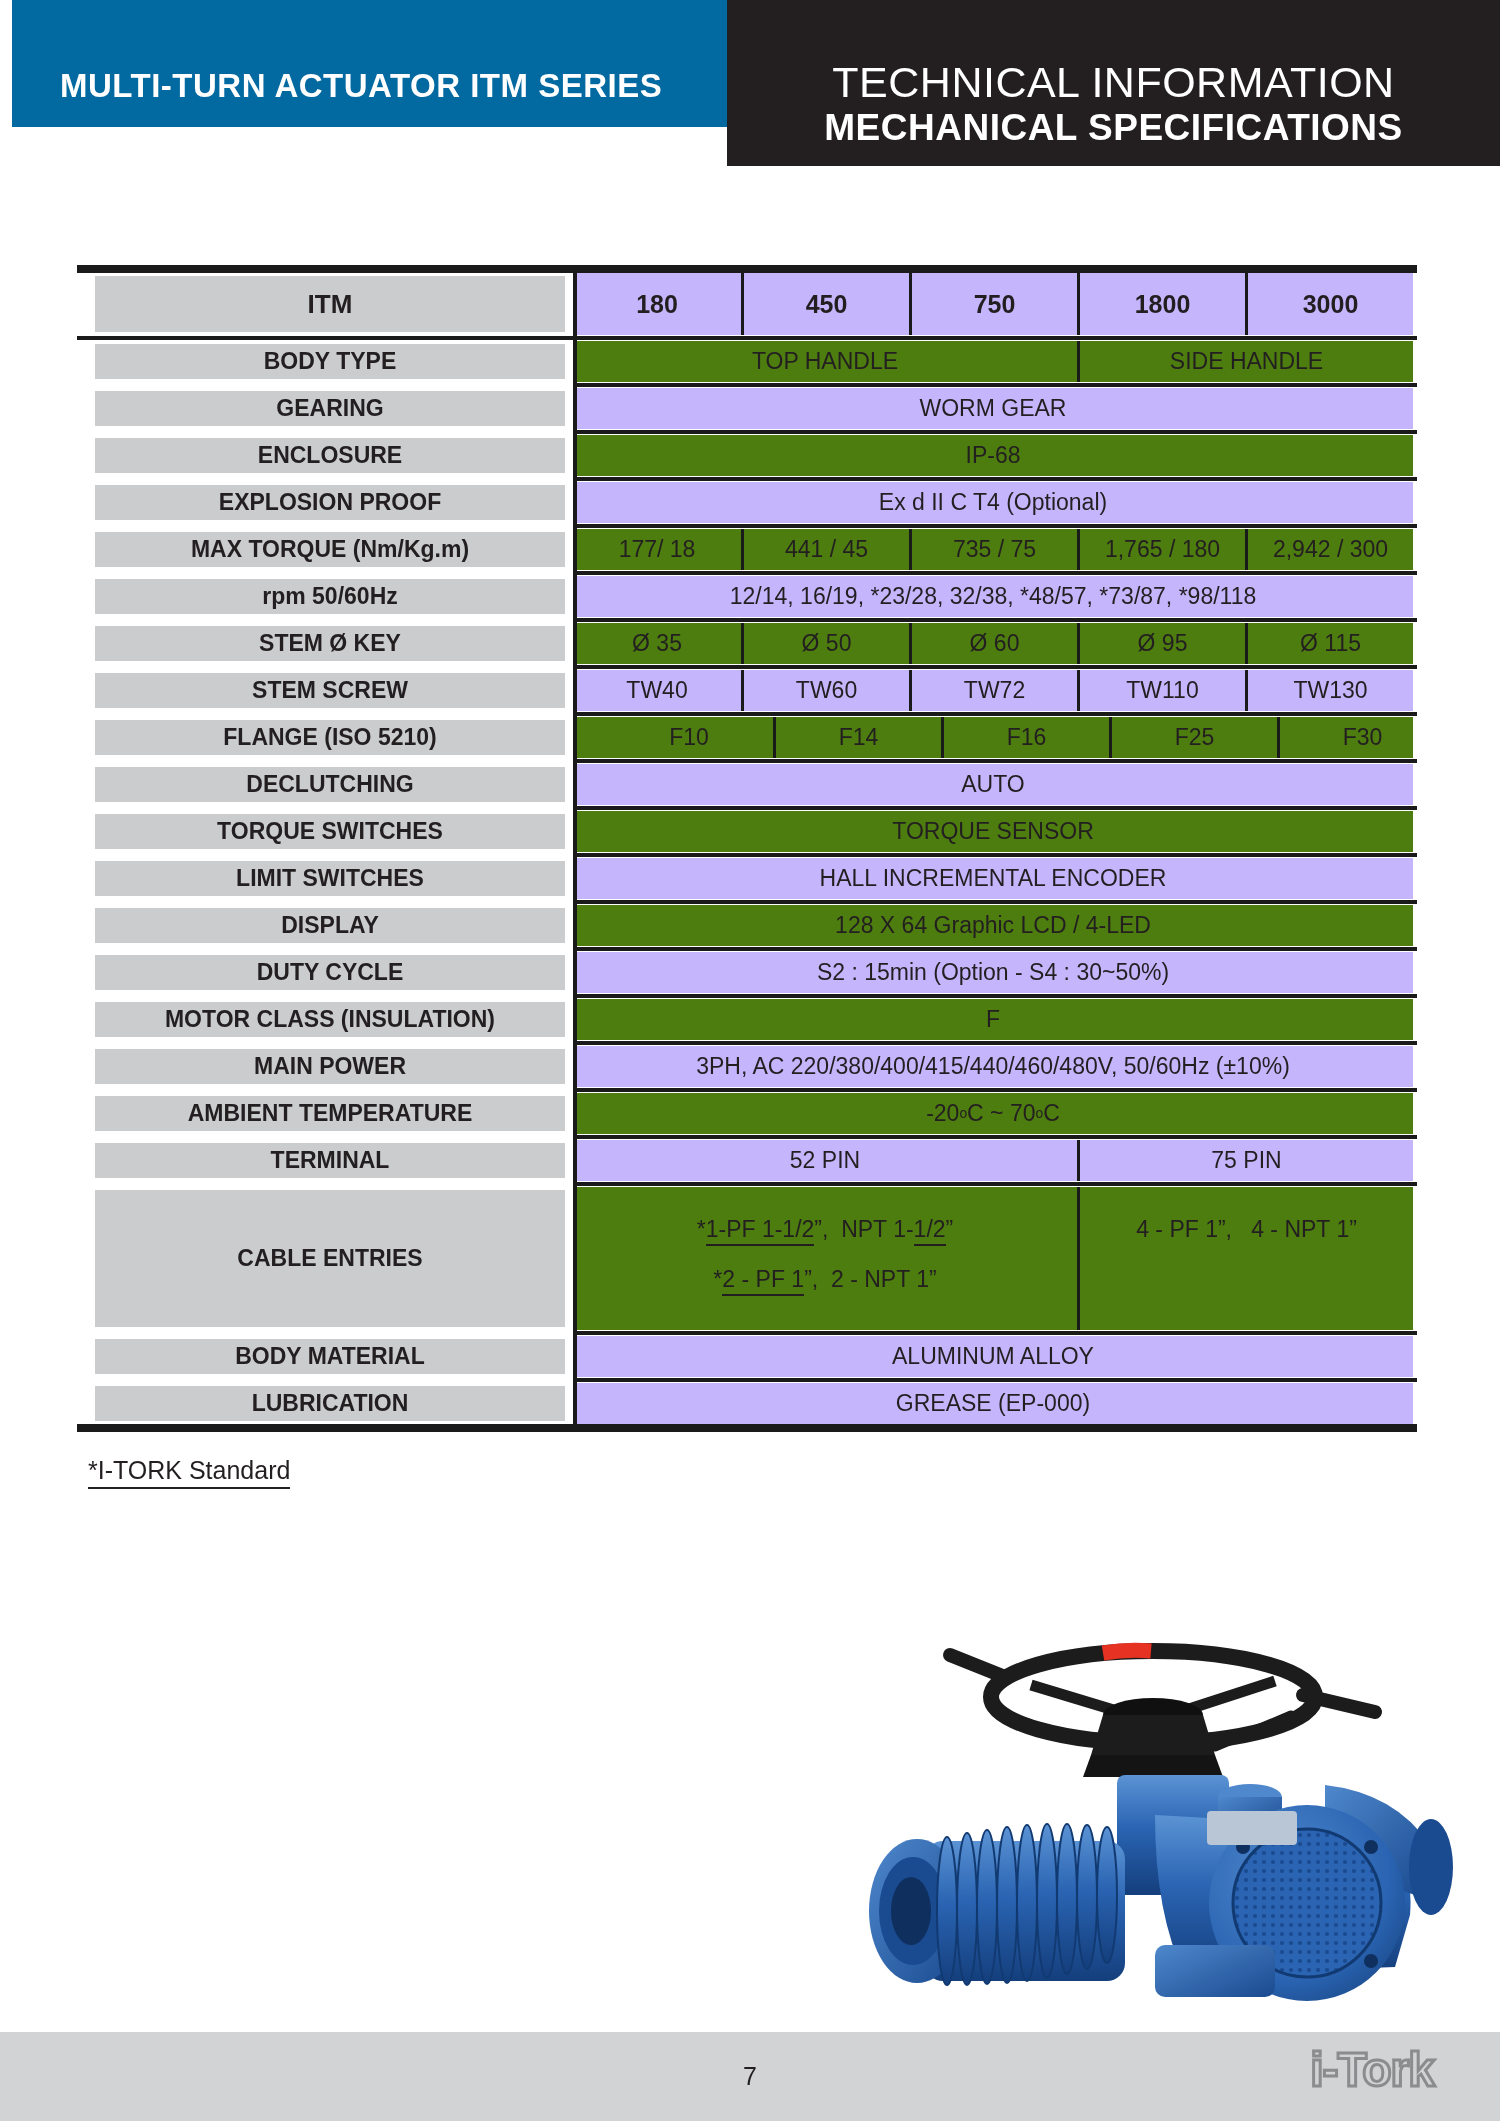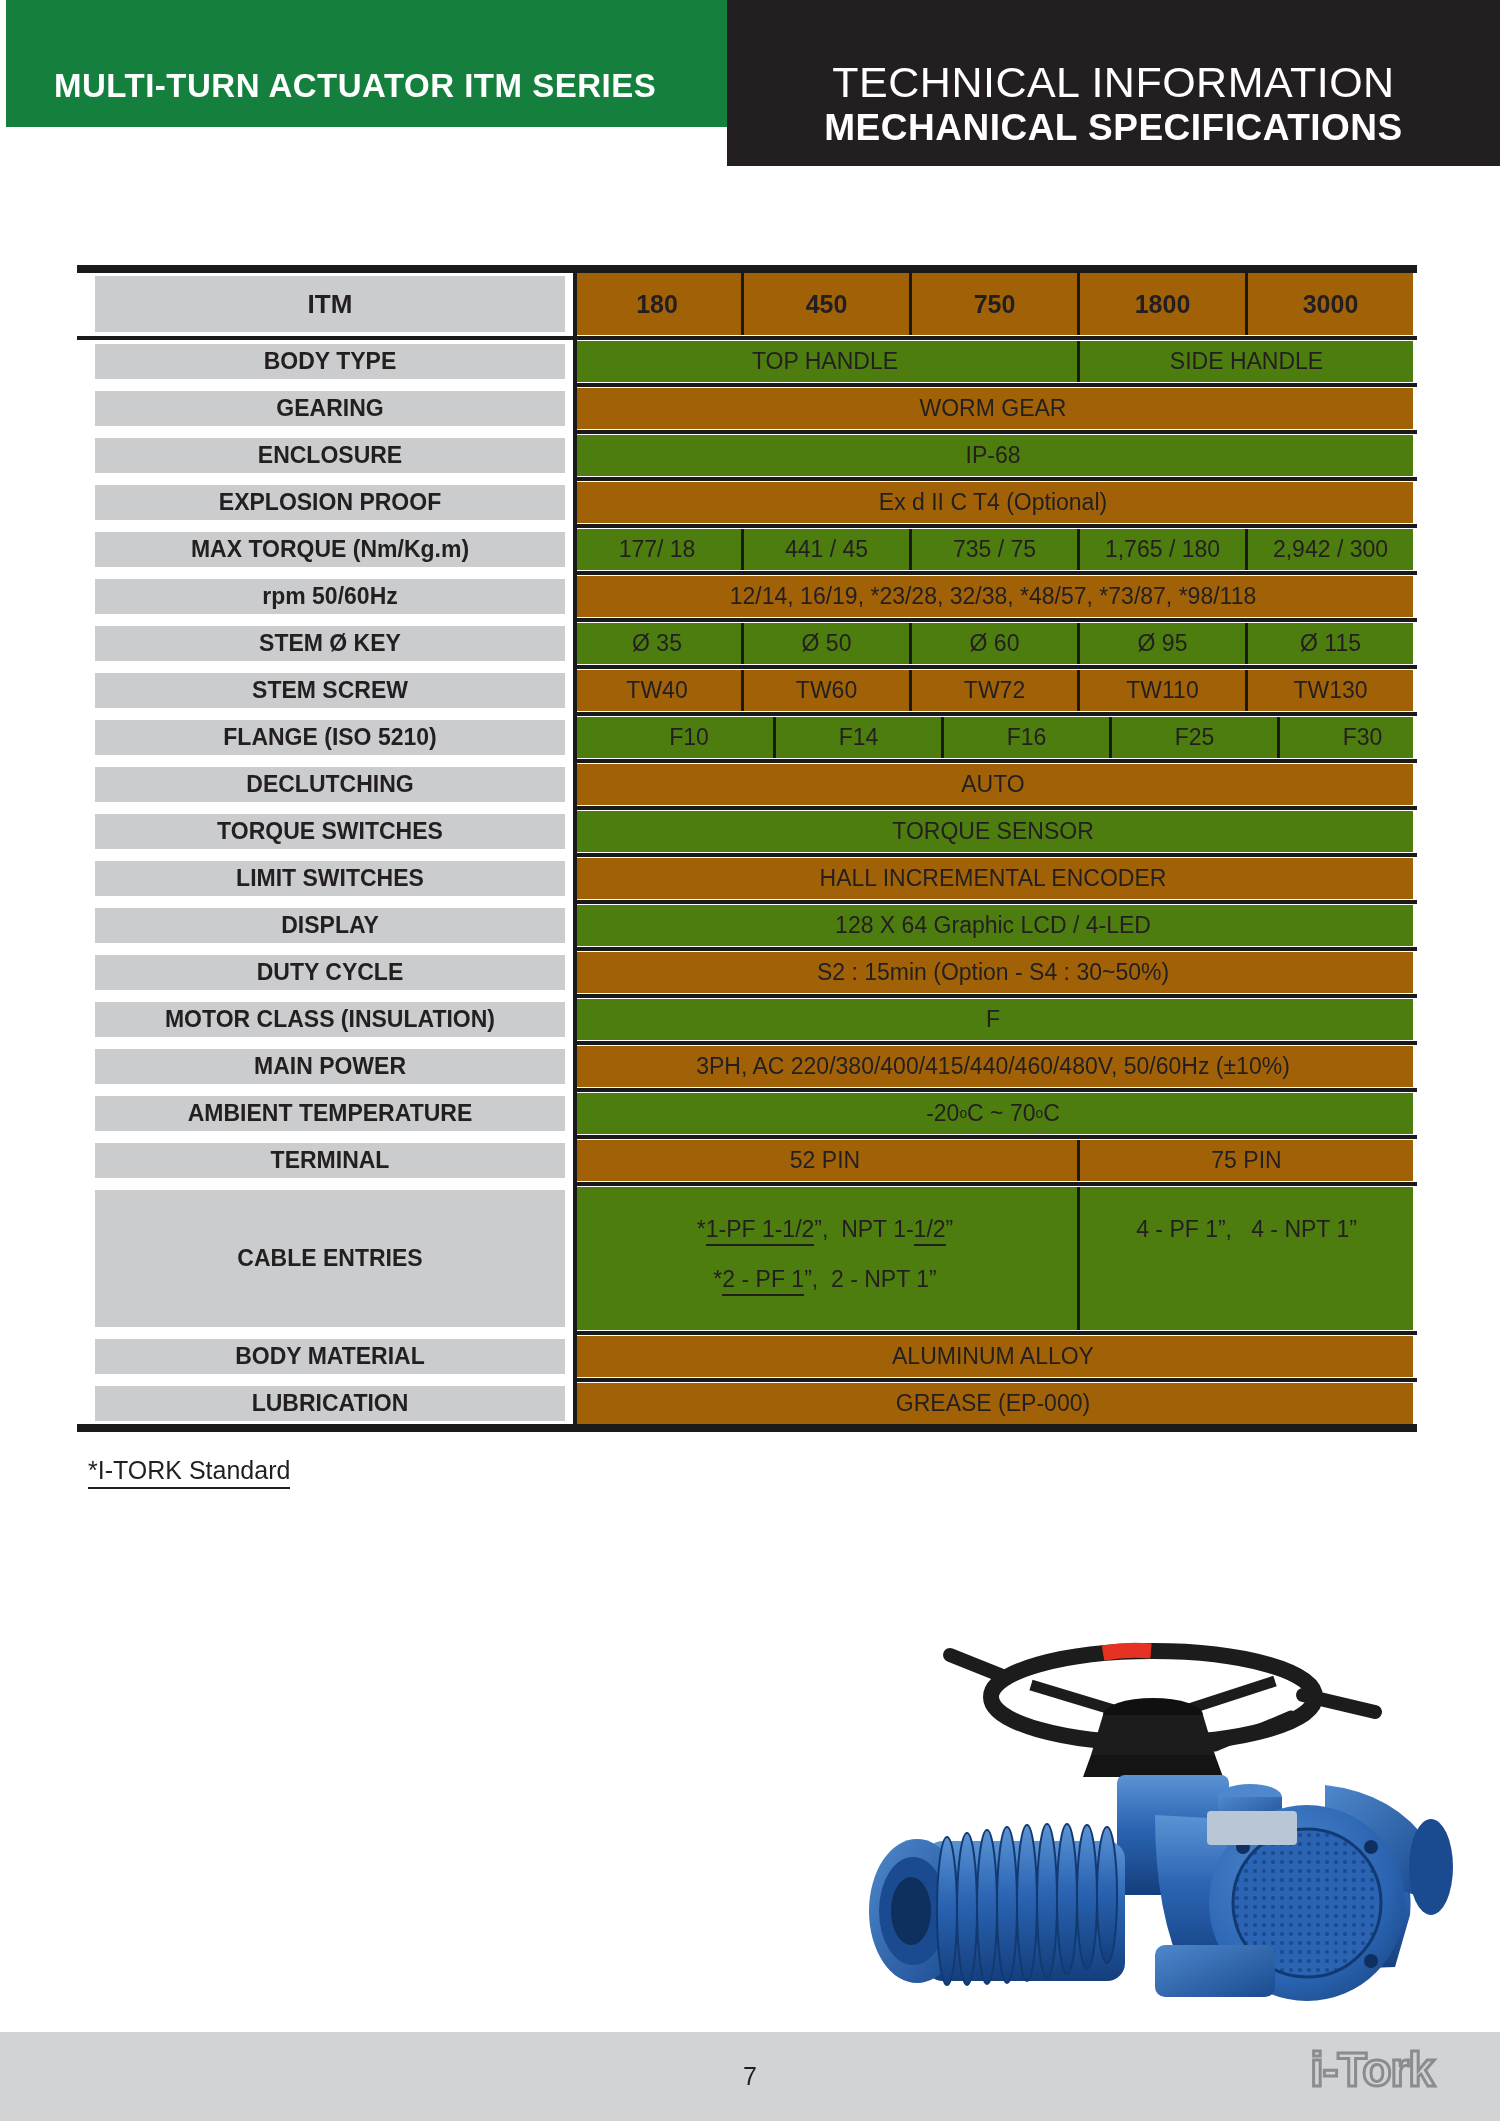--- a/index.html
+++ b/index.html
@@ -1,40 +1,40 @@
 <!DOCTYPE html>
 <html><head>
 <meta charset="utf-8">
 <style>
   html,body{margin:0;padding:0;background:#ffffff;}
   #page{position:relative;width:1500px;height:2121px;background:#ffffff;overflow:hidden;
         font-family:"Liberation Sans","DejaVu Sans",sans-serif;color:#231f20;}
 
   
-  .hdr-left{position:absolute;left:6px;top:0;width:757px;height:127px;background:#15803d;}
+  .hdr-left{position:absolute;left:12px;top:0;width:757px;height:127px;background:#0369a1;}
   .hdr-left .series{position:absolute;left:48px;bottom:22px;font-size:33px;font-weight:bold;
                     color:#ffffff;letter-spacing:.5px;white-space:nowrap;}
   .hdr-right{position:absolute;left:727px;top:0;width:773px;height:166px;background:#231f20;
              display:flex;flex-direction:column;justify-content:flex-end;align-items:center;
              padding-bottom:18px;box-sizing:border-box;}
   .hdr-right .t1{font-size:43px;font-weight:normal;color:#ffffff;letter-spacing:.5px;line-height:1.12;}
   .hdr-right .t2{font-size:37px;font-weight:bold;color:#ffffff;letter-spacing:.5px;line-height:1.12;}
 
   
   #spec-table{position:absolute;left:77px;top:265px;width:1340px;}
   .thick{height:8px;background:#1a1a1a;}
   #vline{position:absolute;left:496px;top:8px;bottom:8px;width:4px;background:#1a1a1a;}
   .trow{display:flex;height:41px;align-items:stretch;}
   .trow.hdr{height:62px;}
   .trow.tall{height:143px;}
   .lbl{margin:3px 8px 3px 18px;width:470px;flex:0 0 470px;background:#cbccce;
        display:flex;align-items:center;justify-content:center;
        font-weight:bold;font-size:23px;box-sizing:border-box;text-align:center;}
   .trow.hdr .lbl{font-size:26px;}
-  .vwrap{margin-left:0;width:840px;flex:0 0 840px;display:flex;background:#a16207;}
+  .vwrap{margin-left:0;width:840px;flex:0 0 840px;display:flex;background:#c4b5fd;}
   .vwrap.shaded{background:#4d7c0f;}
   .vcell{display:flex;align-items:center;justify-content:center;font-size:23px;
          box-sizing:border-box;text-align:center;}
   .vcell.bl{border-left:3px solid #1a1a1a;}
   .trow.hdr .vcell{font-weight:bold;font-size:25px;}
   .vcell.multiline{flex-direction:column;justify-content:flex-start;align-items:center;
                    padding-top:24px;gap:14px;}
   .vcell .line{line-height:36px;white-space:pre;}
   .sep{margin-left:496px;height:4px;background:#1a1a1a;margin-top:1px;margin-bottom:1px;}
   .sep.full{margin-left:0;}

